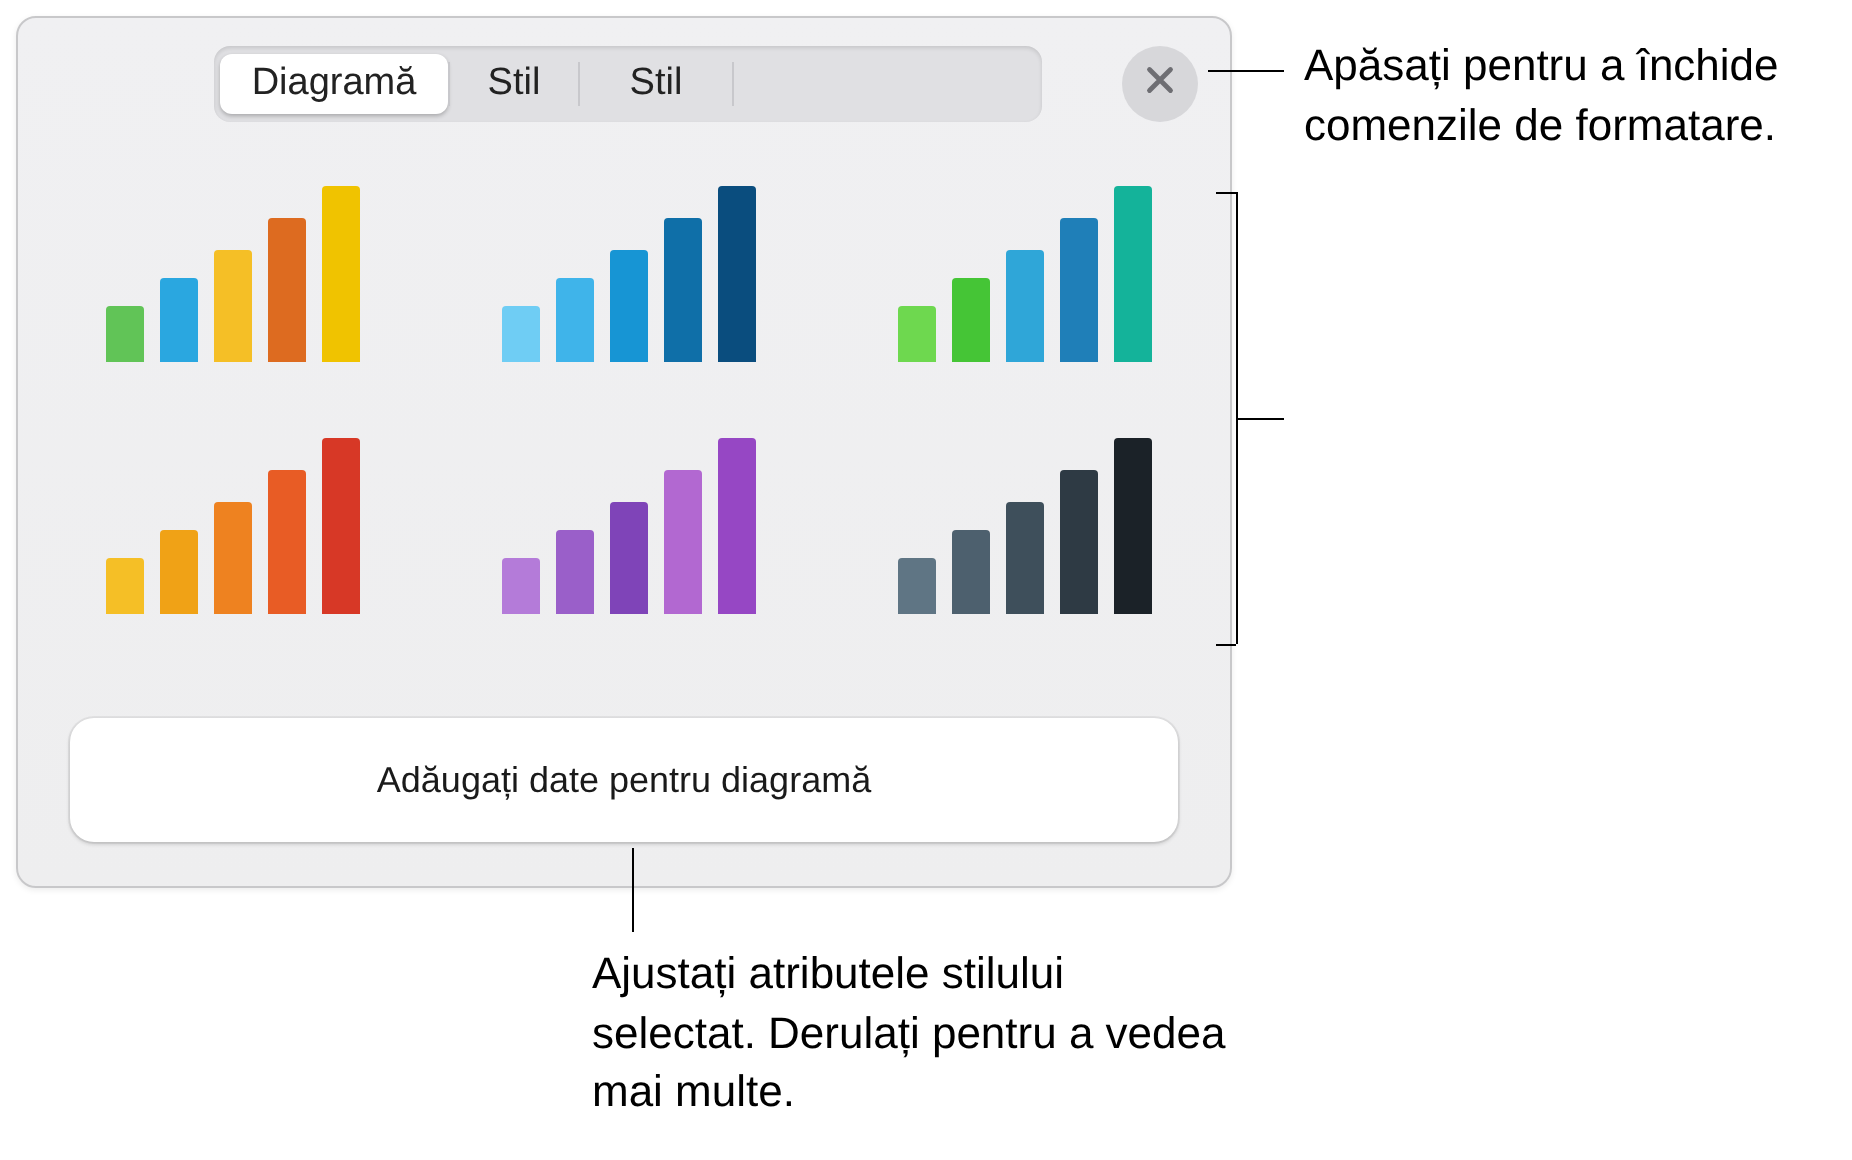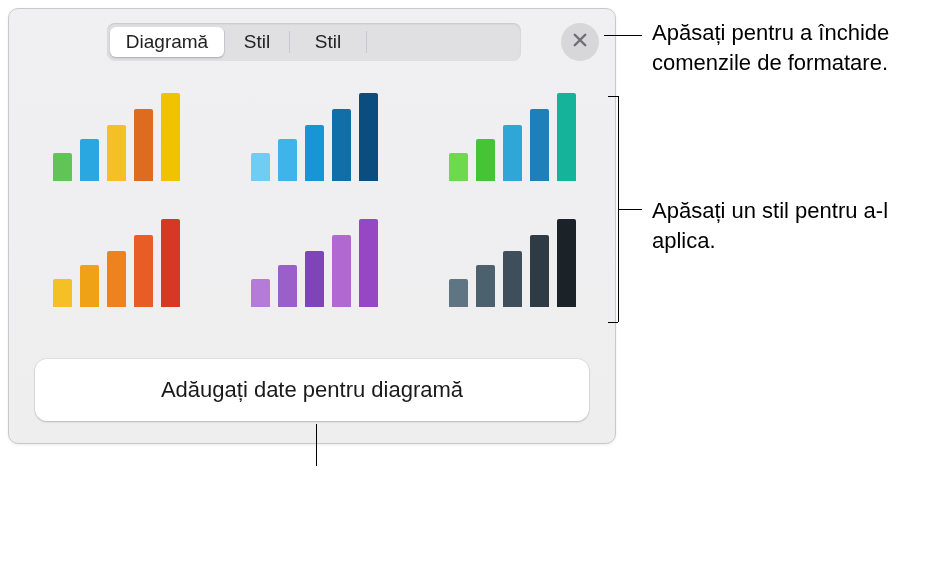--- a/index.html
+++ b/index.html
@@ -98,21 +98,21 @@
     left: 26px;
     right: 26px;
     bottom: 22px;
     height: 62px;
     background: #fff;
     border-radius: 12px;
     box-shadow: 0 1px 2px rgba(0,0,0,.18), 0 0 0 1px rgba(0,0,0,.05);
     display: flex;
     align-items: center;
     justify-content: center;
-    font-size: 22px;
+    font-size: 18px;
     color: #1a1a1a;
     cursor: pointer;
   }
 
   .callouts {
     position: absolute;
     inset: 0;
     pointer-events: none;
   }
   .callout-text {
@@ -196,16 +196,16 @@
 
 <div class="callouts">
 
   <div class="line" style="left:604px; top:35px; width:38px; height:1px;"></div>
   <div class="callout-text" style="left:652px; top:18px; width:260px;">Apăsați pentru a închide comenzile de formatare.</div>
 
   <div class="line" style="left:618px; top:96px; width:1px; height:226px;"></div>
   <div class="line" style="left:608px; top:96px; width:10px; height:1px;"></div>
   <div class="line" style="left:608px; top:322px; width:10px; height:1px;"></div>
   <div class="line" style="left:618px; top:209px; width:24px; height:1px;"></div>
-  <div class="callout-text" style="left:652px; top:196px; width:260px;">Apăsați un stil pentru a-l aplica.</div>
 
   <div class="line" style="left:316px; top:424px; width:1px; height:42px;"></div>
+  <div class="callout-text" style="left:296px; top:472px; width:320px;">Ajustați atributele stilului selectat. Derulați pentru a vedea mai multe.</div>
 </div>
 
 </body></html>

